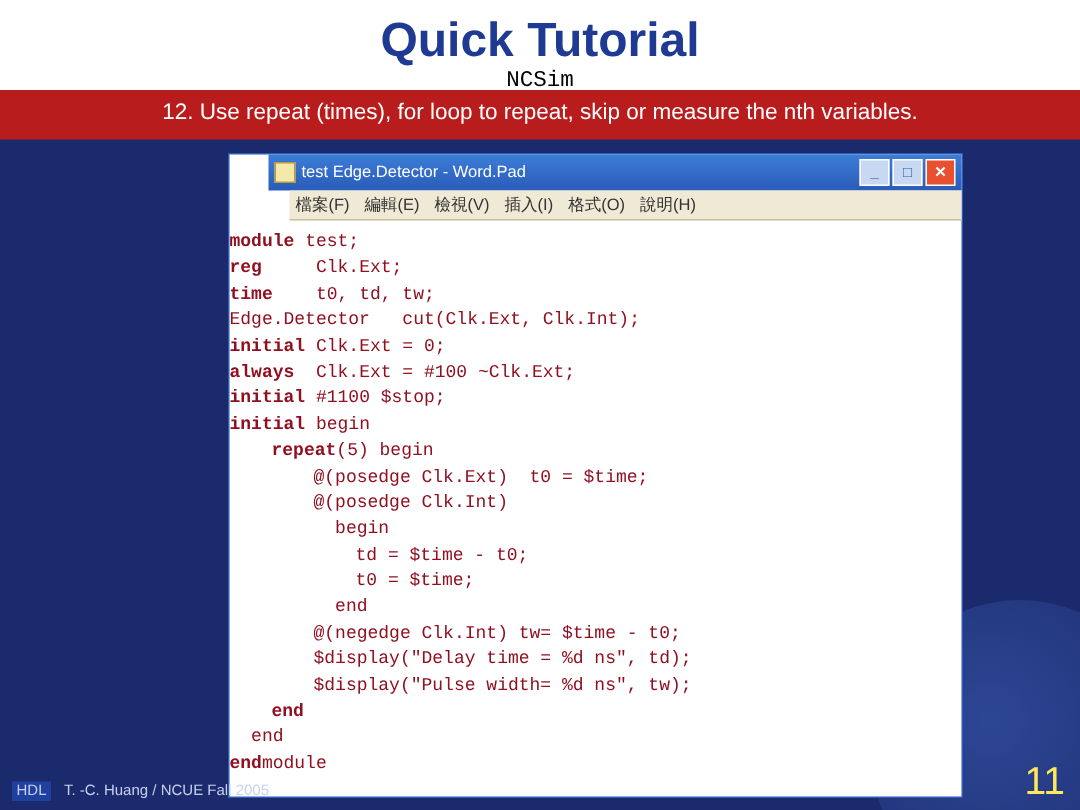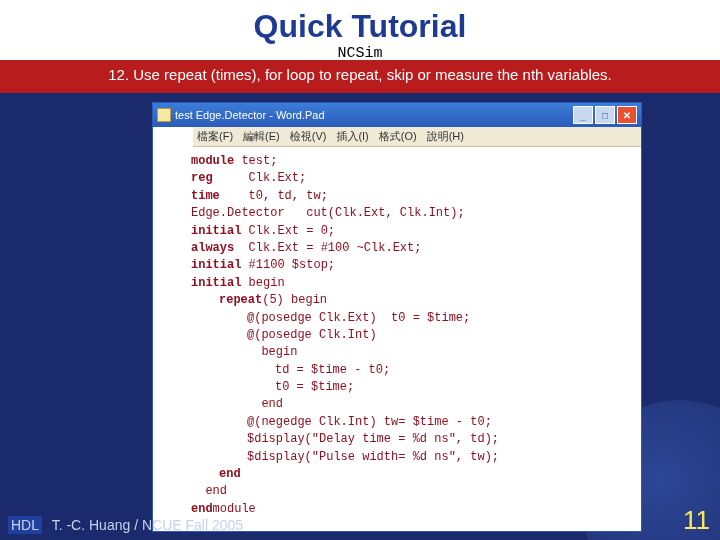--- a/index.html
+++ b/index.html
@@ -50,20 +50,21 @@
   }
   .titlebar {
     height: 22px;
     background: linear-gradient(to bottom, #3b7dd8, #2a5bb8);
     display: flex;
     align-items: center;
     padding: 12px 4px;
     color: #fff;
     font-family: Tahoma, sans-serif;
     font-size: 11px;
+    margin-left: 26px;
   }
   .titlebar-icon {
     width: 14px;
     height: 14px;
     background: #f5e8a8;
     border: 1px solid #b89a3a;
     margin-right: 4px;
   }
   .titlebar-title { flex: 1; }
   .winbtn {
@@ -86,37 +87,36 @@
     display: flex;
     align-items: center;
     font-family: SimSun, sans-serif;
     font-size: 11px;
     color: #333;
     padding-left: 4px;
     margin-left: 40px;
   }
   .menu-item { margin-right: 10px; }
   .code-area {
-    padding: 6px 12px;
+    padding: 6px 0;
     font-size: 12px;
     line-height: 1.45;
     color: #901020;
     white-space: pre;
-    margin-left: 26px;
   }
   .code-line .kw { font-weight: bold; }
   .indent1 { padding-left: 28px; display:inline-block;}
   .indent2 { padding-left: 56px; display:inline-block;text-align:center;}
   .indent3 { padding-left: 84px; display:inline-block;}
   .footer-left {
     position: absolute;
     left: 8px;
     bottom: 6px;
     color: #c8d0f0;
-    font-size: 14px;
+    font-size: 10px;
     font-family: Arial, sans-serif;
   }
   .hdl-box {
     display: inline-block;
     background: #2040a0;
     padding: 1px 3px;
     margin-right: 6px;
   }
   .page-num {
     position: absolute;

